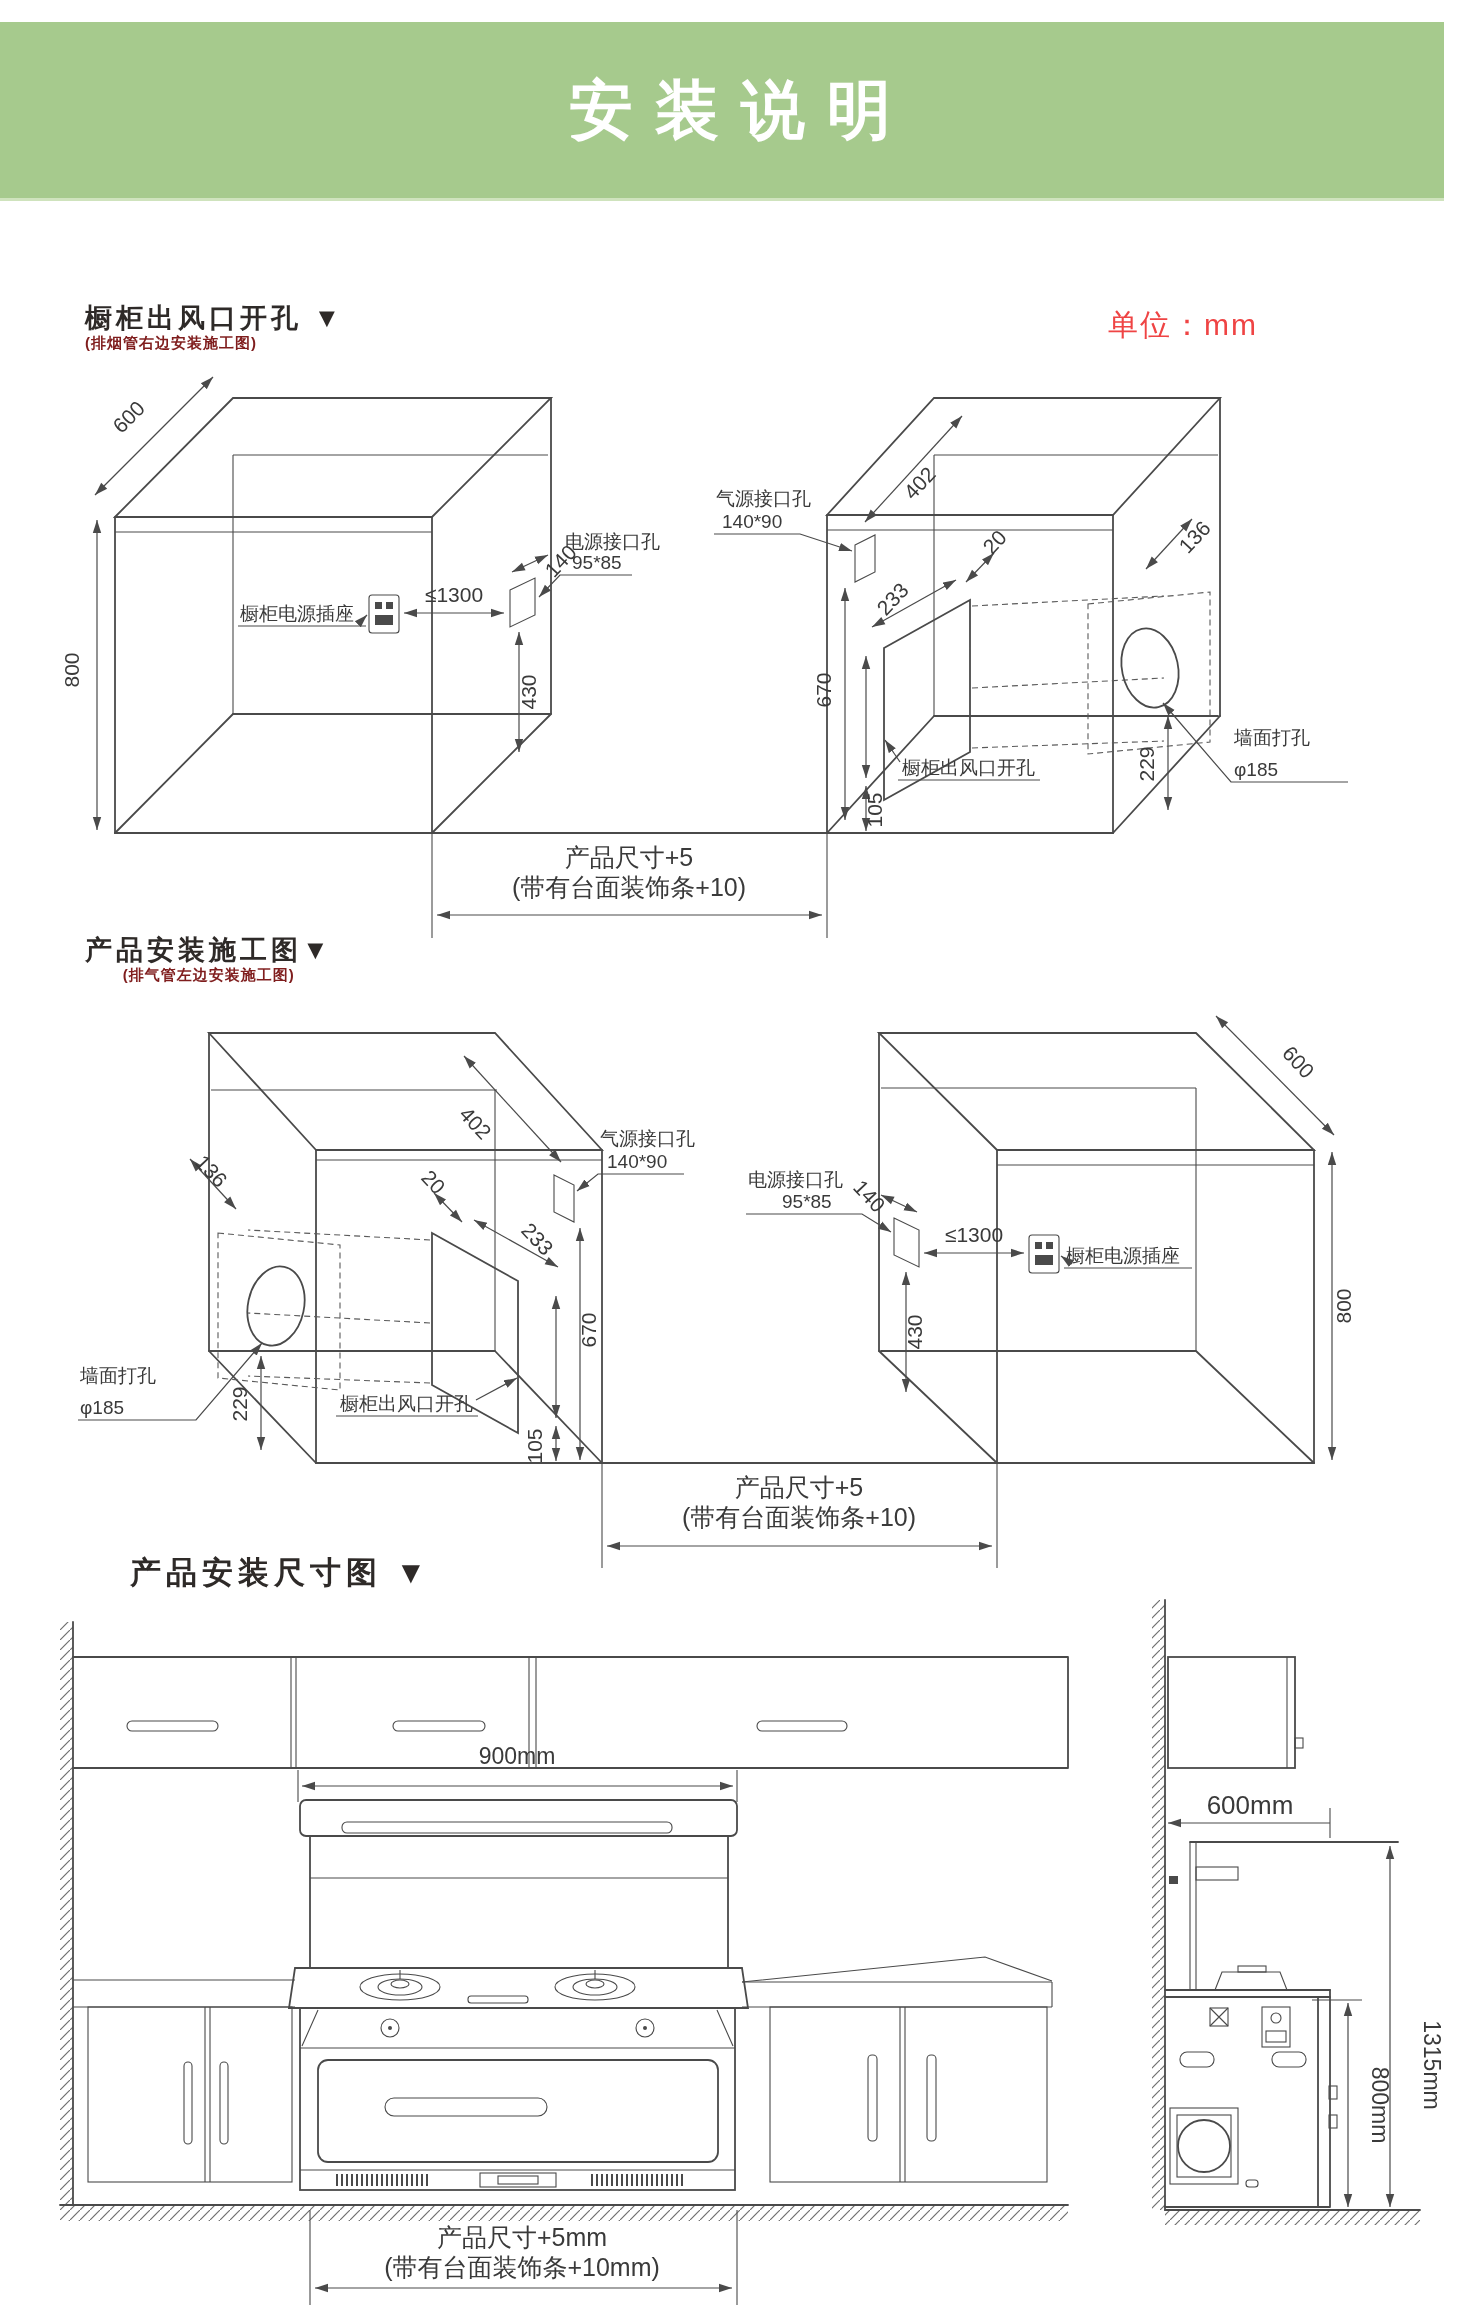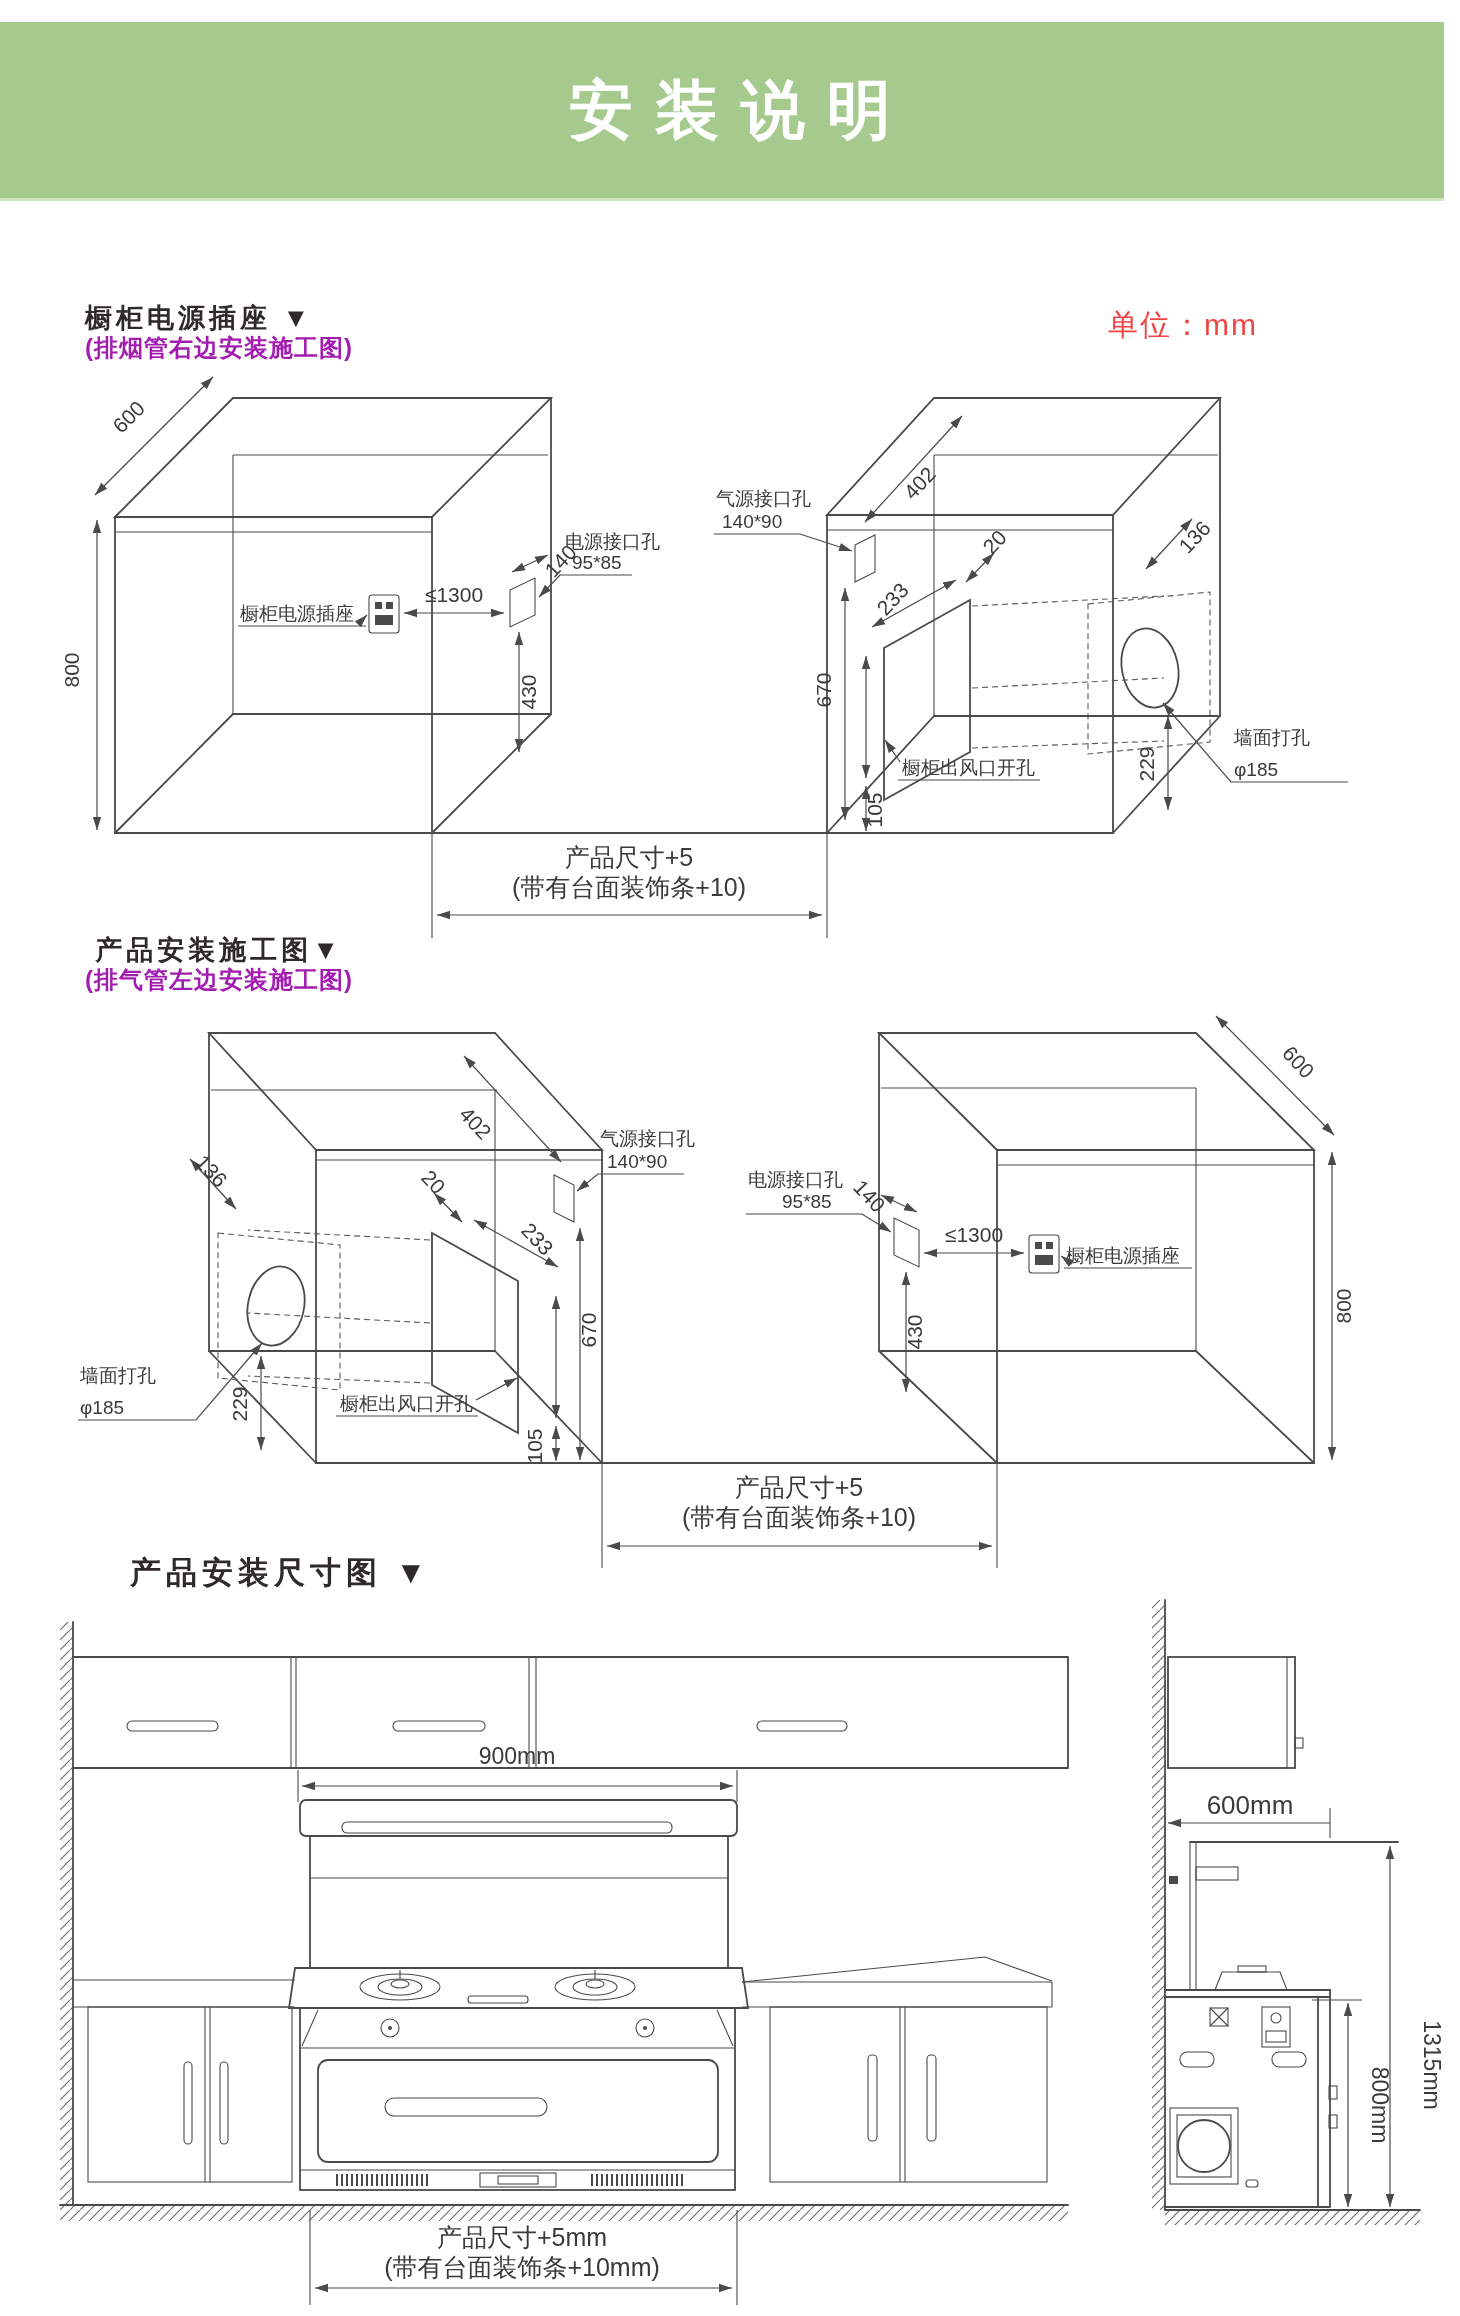--- a/index.html
+++ b/index.html
@@ -3,21 +3,21 @@
 <meta charset="utf-8">
 <style>
   html,body{margin:0;padding:0;background:#ffffff;}
   .page{position:relative;width:1444px;height:2316px;background:#ffffff;overflow:hidden;
         font-family:"Liberation Sans",sans-serif;color:#3a3a3a;}
   .banner{position:absolute;left:0;top:22px;width:1460px;height:176px;background:#a6ca8d;
           display:flex;align-items:center;justify-content:center;border-bottom:3px solid #cfe3bd;}
   .banner h1{margin:0;font-size:64px;font-weight:bold;color:#ffffff;letter-spacing:22px;text-indent:22px;}
   .sec-title{position:absolute;line-height:1.15;}
   .sec-title .t1{font-size:27px;font-weight:bold;color:#2e2a28;letter-spacing:4px;}
-  .sec-title .t2{font-size:24px;font-weight:bold;color:#a21caf;letter-spacing:1px;}
+  .sec-title .t2{font-size:15px;font-weight:bold;color:#7f1d1d;letter-spacing:1px;}
   .unit{position:absolute;left:1108px;top:305px;font-size:30px;color:#ef4444;letter-spacing:2px;}
   .s3t{position:absolute;left:122px;top:1552px;font-size:31px;font-weight:bold;color:#2e2a28;letter-spacing:5px;margin-left:8px;}
   svg{position:absolute;left:0;}
   svg .ln{stroke:#4a4a4a;stroke-width:1.8;fill:none;stroke-linecap:round;}
   svg .lt{stroke:#4a4a4a;stroke-width:1.1;fill:none;}
   svg .dim{stroke:#4a4a4a;stroke-width:1.2;fill:none;}
   svg .dsh{stroke:#5a5a5a;stroke-width:1.1;fill:none;stroke-dasharray:6 4;}
   svg .fillc{fill:#4a4a4a;stroke:none;}
   svg text{fill:#3a3a3a;stroke:none;font-family:"Liberation Sans",sans-serif;}
   svg .num{font-size:21px;}
@@ -28,21 +28,21 @@
 </head>
 <body>
 
 <div class="page">
 
   <div class="banner">
     <h1>安装说明</h1>
   </div>
 
   <div class="sec-title" style="left:85px;top:303px;">
-    <div class="t1">橱柜电源插座 ▼</div>
+    <div class="t1">橱柜出风口开孔 ▼</div>
     <div class="t2">(排烟管右边安装施工图)</div>
   </div>
   <div class="unit">单位：mm</div>
   <div class="sec-title" style="left:85px;top:935px;text-align:center;">
     <div class="t1">产品安装施工图▼</div>
     <div class="t2">(排气管左边安装施工图)</div>
   </div>
   <div class="s3t">产品安装尺寸图 ▼</div>
 
   <svg style="top:370px;" width="1460" height="1946" viewBox="0 0 1460 1946">

